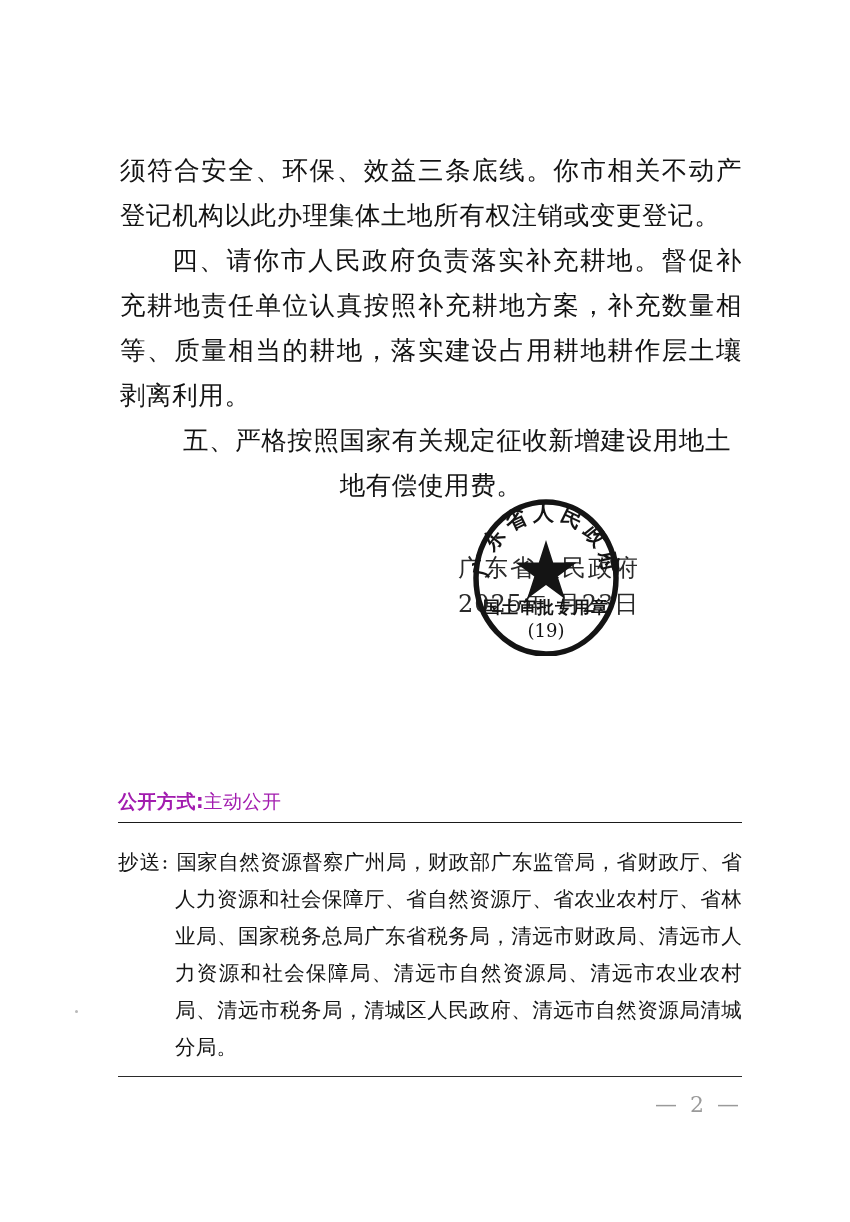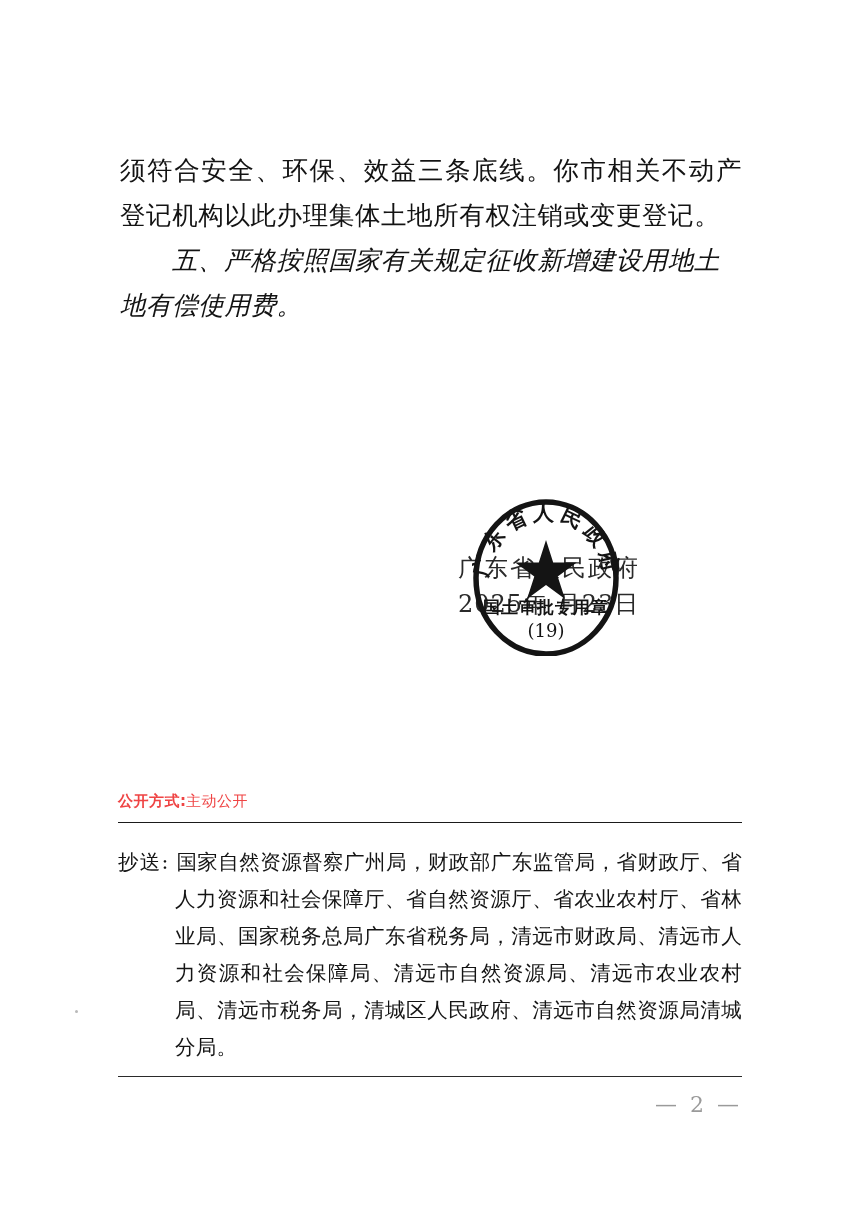--- a/index.html
+++ b/index.html
@@ -35,22 +35,21 @@
     text-align: justify;
     text-justify: inter-character;
     letter-spacing: 0.6px;
     margin: 0;
     font-family: "DejaVu Serif", "Liberation Serif", serif;
   }
   .para.indent {
     text-indent: 52px;
   }
   .para-last-loose {
-    text-align: left;
-    font-style: italic;
+    text-align: center;
   }
 
   
   .seal-area {
     position: absolute;
     left: 430px;
     top: 480px;
     width: 260px;
     height: 200px;
   }
@@ -94,23 +93,23 @@
   
   .footer {
     position: absolute;
     left: 118px;
     top: 786px;
     width: 624px;
   }
 
   .disclosure {
     font-family: "DejaVu Sans", "Liberation Sans", sans-serif;
-    font-size: 15px;
+    font-size: 19px;
     line-height: 30px;
-    color: #ef4444;
+    color: #a21caf;
     white-space: nowrap;
     padding-bottom: 6px;
   }
   .disclosure .label {
     font-weight: bold;
     letter-spacing: 0.5px;
   }
   .disclosure .colon {
     font-weight: bold;
   }
@@ -172,20 +171,21 @@
     border-radius: 50%;
   }
 </style>
 </head>
 <body>
 
 <div class="page">
 
   <div class="body-block">
     <p class="para">须符合安全、环保、效益三条底线。你市相关不动产登记机构以此办理集体土地所有权注销或变更登记。</p>
+    <p class="para indent">四、请你市人民政府负责落实补充耕地。督促补充耕地责任单位认真按照补充耕地方案，补充数量相等、质量相当的耕地，落实建设占用耕地耕作层土壤剥离利用。</p>
     <p class="para indent para-last-loose">五、严格按照国家有关规定征收新增建设用地土地有偿使用费。</p>
   </div>
 
   <div class="seal-area">
 
     <div class="sign-text">广东省人民政府</div>
     <div class="sign-date">2025年  月23日</div>
 
     <div class="seal">
       <svg viewBox="0 0 148 160" xmlns="http://www.w3.org/2000/svg">

